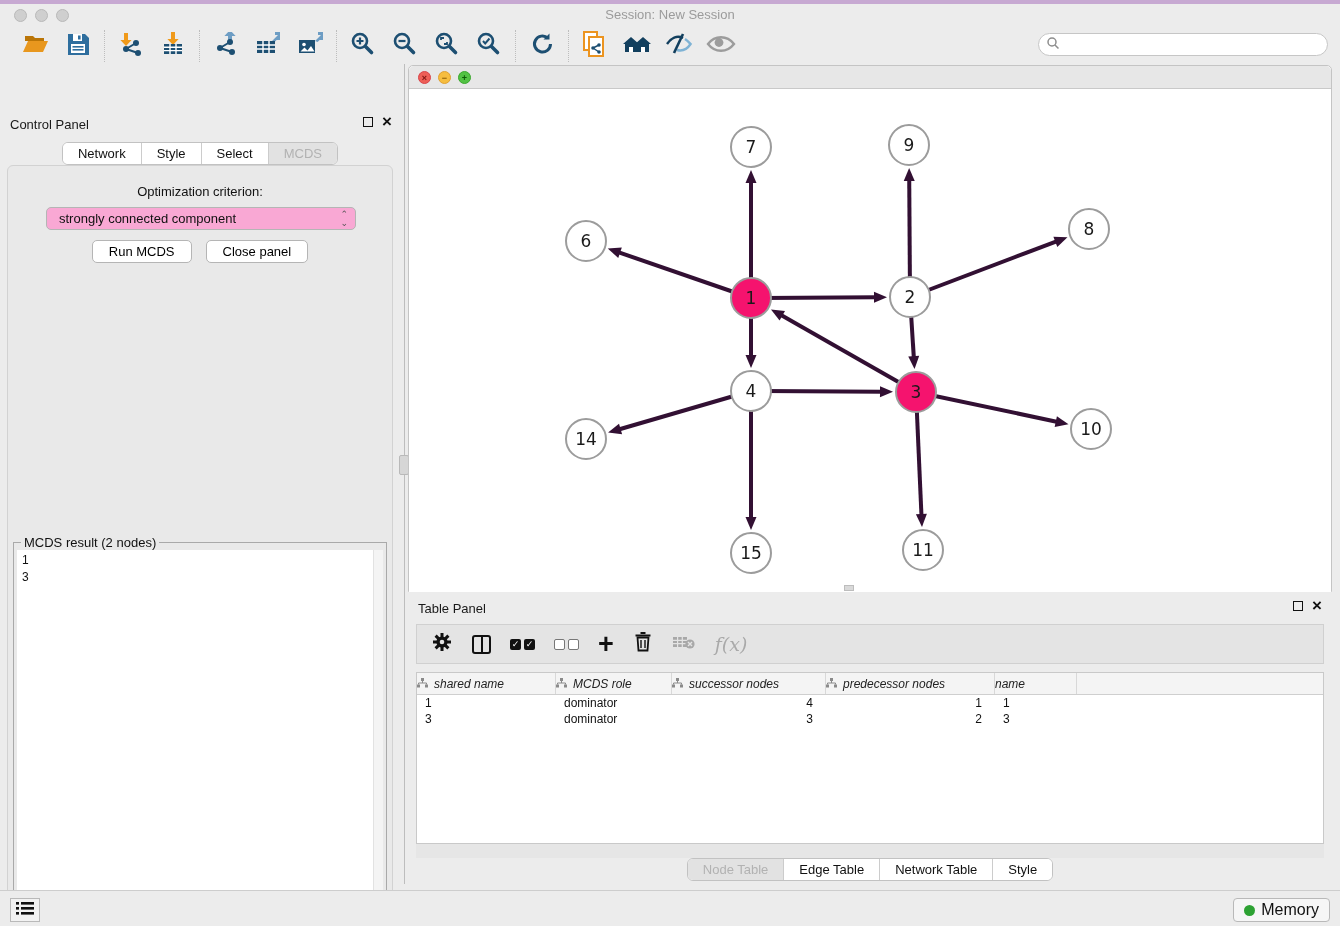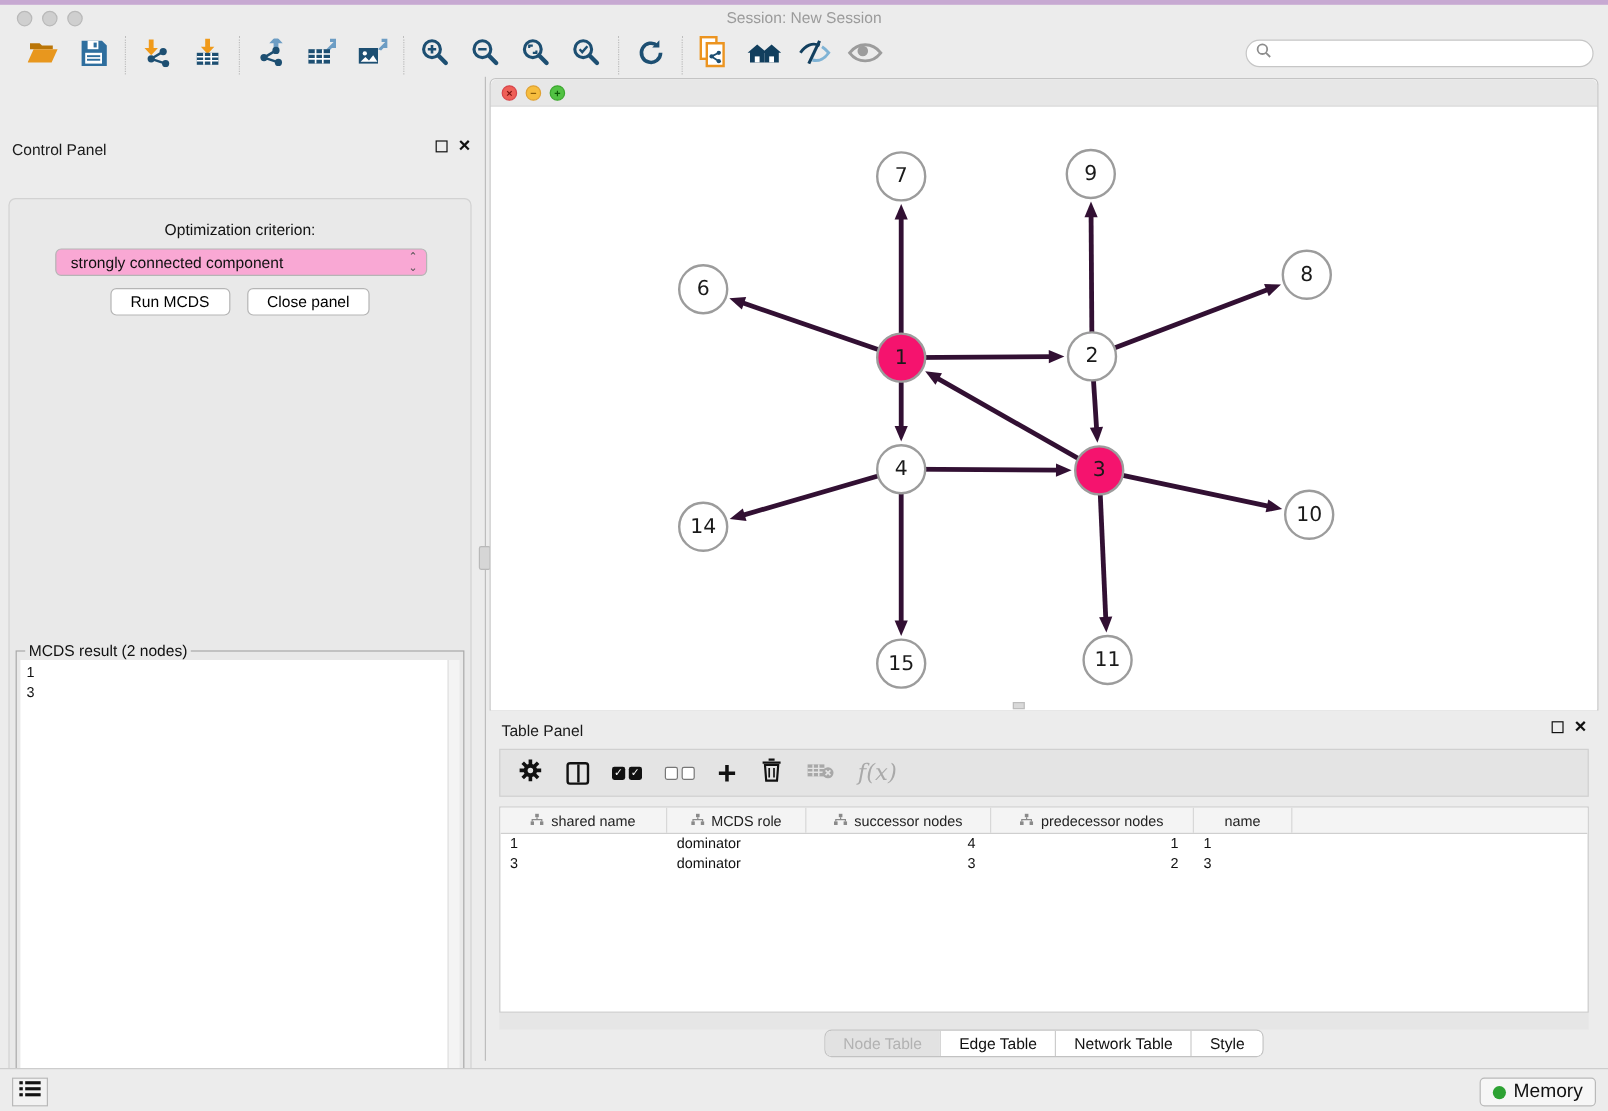--- a/index.html
+++ b/index.html
@@ -68,21 +68,21 @@
   .splitpane-ic { width:19px; height:19px; border:2.2px solid #111; border-radius:3px; position:relative; }
   .splitpane-ic::after { content:""; position:absolute; left:6.5px; top:0; width:2.2px; height:100%; background:#111; }
   .cbpair { display:flex; gap:3px; }
   .cb { width:11px; height:11px; border-radius:2px; }
   .cb.on { background:#111; color:#fff; font-size:9px; line-height:11px; text-align:center; }
   .cb.off { background:#fff; border:1.5px solid #777; }
   .plus-ic { font-size:27px; font-weight:bold; color:#111; line-height:20px; }
   .fx { font-family:"DejaVu Serif", serif; font-style:italic; font-size:19px; color:#a9a9a9; }
   .ttable { position:absolute; left:8px; top:77px; width:908px; height:172px; background:#fff; border:1px solid #c9c9c9; overflow:hidden; }
   .thead { display:flex; height:22px; background:#f4f4f4; border-bottom:1px solid #cfcfcf; }
-  .th { display:flex; align-items:center; justify-content:center; gap:6px; font-size:12px; color:#222; border-right:1px solid #d8d8d8; height:100%; }
+  .th { display:flex; align-items:center; gap:6px; font-size:12px; color:#222; border-right:1px solid #d8d8d8; height:100%;font-style:italic; }
   .trow { display:flex; height:16px; font-size:12px; color:#111; }
   .td { padding:1px 8px 0 8px; white-space:nowrap; overflow:hidden; }
   .td.r { text-align:right; padding-right:13px; }
   .tp-strip { position:absolute; left:8px; top:249px; width:908px; height:14px; background:#e6e6e6; }
   .tp-tabs { position:absolute; left:0; top:263px; width:100%; display:flex; justify-content:center; }
 
   
   .statusbar { position:absolute; left:0; top:890px; width:100%; height:36px; border-top:1px solid #cdcdcd; background:#ececec; }
   .sb-left { position:absolute; left:10px; top:7px; width:30px; height:24px; background:#f2f2f2; border:1px solid #b9b9b9; display:flex; align-items:center; justify-content:center; }
   .sb-mem { position:absolute; right:10px; top:7px; height:24px; background:#f6f6f6; border:1px solid #b9b9b9; border-radius:4px; display:flex; align-items:center; gap:6px; padding:0 10px; font-size:16px; color:#111; }
@@ -274,20 +274,28 @@
   </div>
 
   <div class="cpanel">
     <div class="panel-head">
       <span class="ptitle">Control Panel</span>
       <span class="head-icons">
         <span class="float-ic"></span>
         <span class="close-ic">×</span>
       </span>
     </div>
+    <div class="cp-tabs">
+        <span class="seg" id="cp-seg">
+          <span class="tab">Network</span>
+          <span class="tab">Style</span>
+          <span class="tab">Select</span>
+          <span class="tab sel">MCDS</span>
+        </span>
+      </div>
     <div class="cp-body">
       <div class="opt-label">Optimization criterion:</div>
       <div class="combo">
         <span>strongly connected component</span>
         <span class="stepper">
             <span>⌃</span>
             <span>⌄</span>
           </span>
       </div>
       <div class="cp-buttons">

